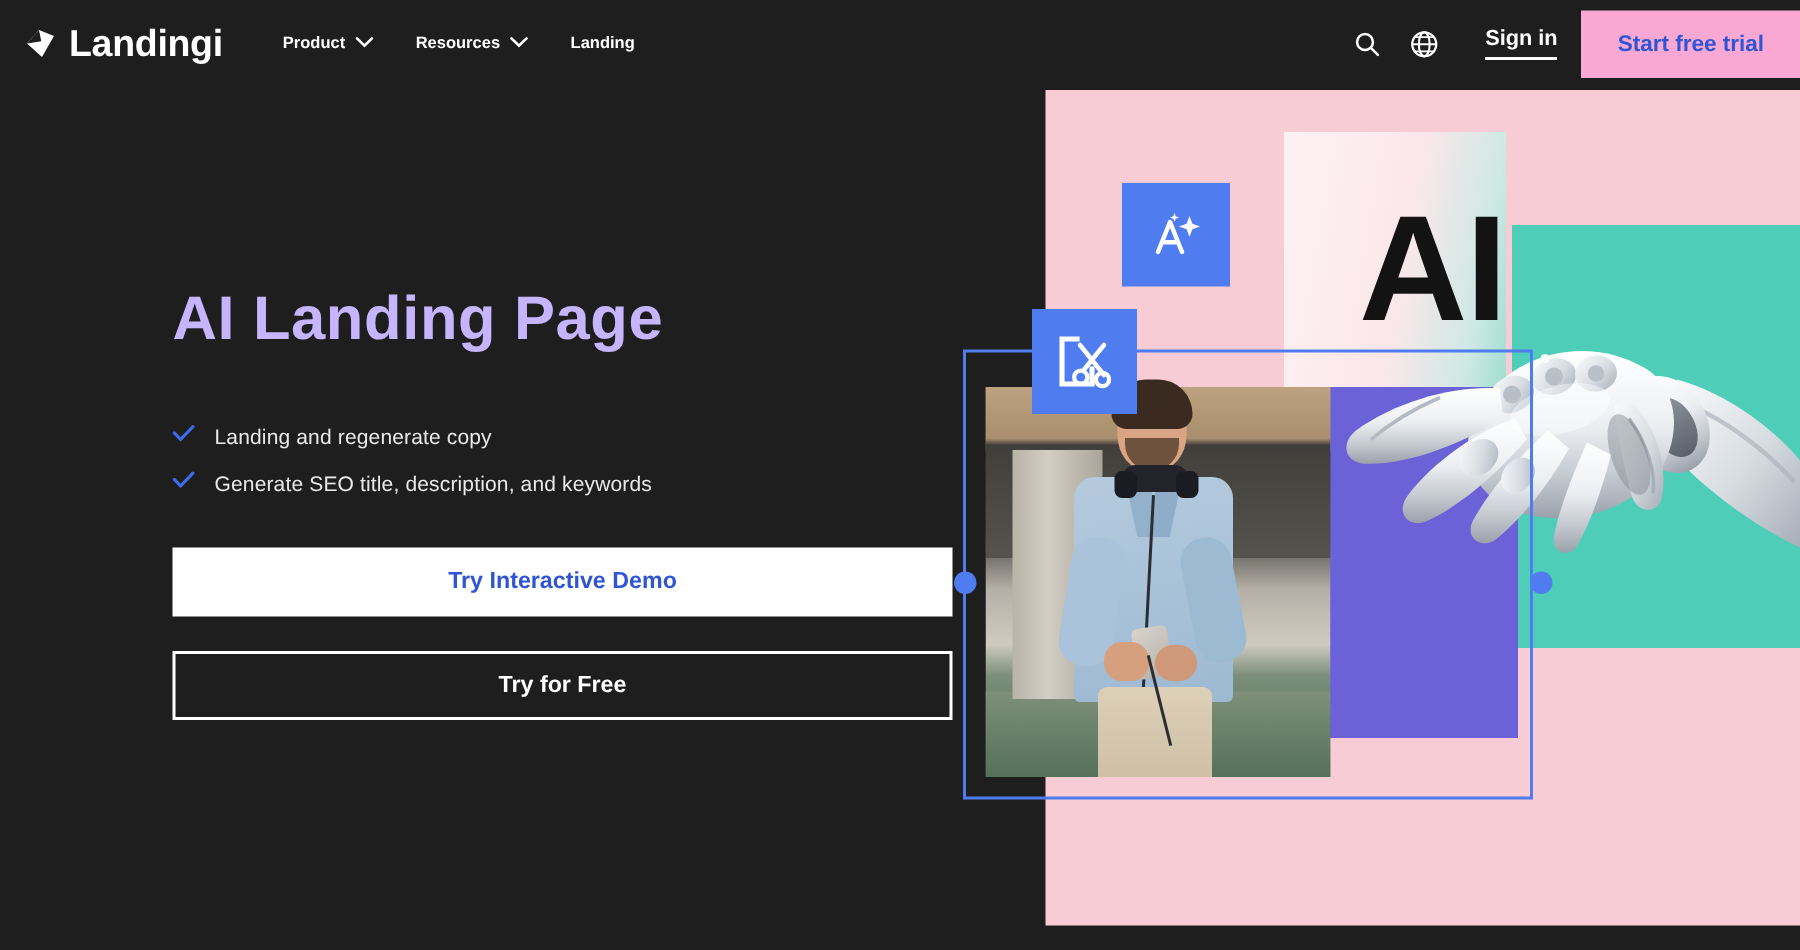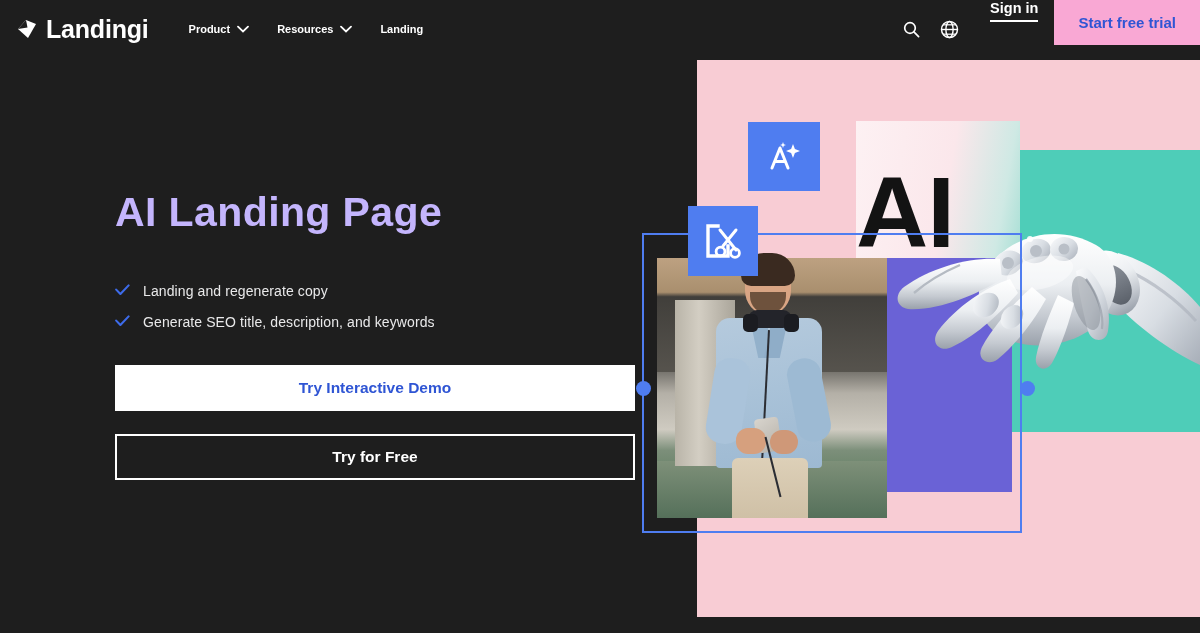--- a/index.html
+++ b/index.html
@@ -27,21 +27,21 @@
   }
   .nav-links { display:flex; align-items:center; margin-left:26px; gap:0; }
   .nav-link {
     display:flex; align-items:center; gap:7px;
     color:#ffffff; font-size:11px; font-weight:bold;
     padding:0 14px; height:58px; cursor:pointer; white-space:nowrap;
   }
   .chev { display:block; }
   .nav-right {
     position:absolute; right:0; top:0; height:58px;
-    display:flex; align-items:flex-start; gap:0;
+    display:flex; align-items:center; gap:0;
   }
   .icon-btn {
     width:38px; height:58px; display:flex; align-items:center;
     justify-content:center; cursor:pointer;
   }
   .signin {
     color:#ffffff; font-size:14.5px; font-weight:bold;
     margin:0 16px 0 22px; padding-bottom:3px;
     border-bottom:2px solid #ffffff; cursor:pointer; line-height:1.2;
   }
@@ -82,23 +82,23 @@
     position:absolute; left:600px; top:0; width:600px; height:633px;
     overflow:hidden; z-index:10;
   }
   .blk { position:absolute; }
   .pink-main { left:97px; top:60px; width:503px; height:557px; background:#f8ccd4; }
   .teal-main {
     left:408px; top:150px; width:192px; height:282px;
     background:#4ecdb8;
   }
   .ai-card {
-    left:256px; top:88px; width:164px; height:188px;
+    left:256px; top:88px; width:148px; height:188px;
     background:linear-gradient(100deg,#fdf1f3 0%,#fbe7eb 52%,#cfe9e4 82%,#9adcd0 100%);
-    display:flex; align-items:center; justify-content:flex-start;margin-top:33px;
+    display:flex; align-items:center; justify-content:flex-end;
   }
   .ai-text {
     font-size:100px; font-weight:bold; color:#131313;
     letter-spacing:-1px; line-height:1; margin-top:-6px;
   }
   .purple-main { left:186px; top:258px; width:226px; height:234px; background:#6a62d6; }
   .photo {
     left:57px; top:258px; width:230px; height:260px;
     overflow:hidden;
   }

